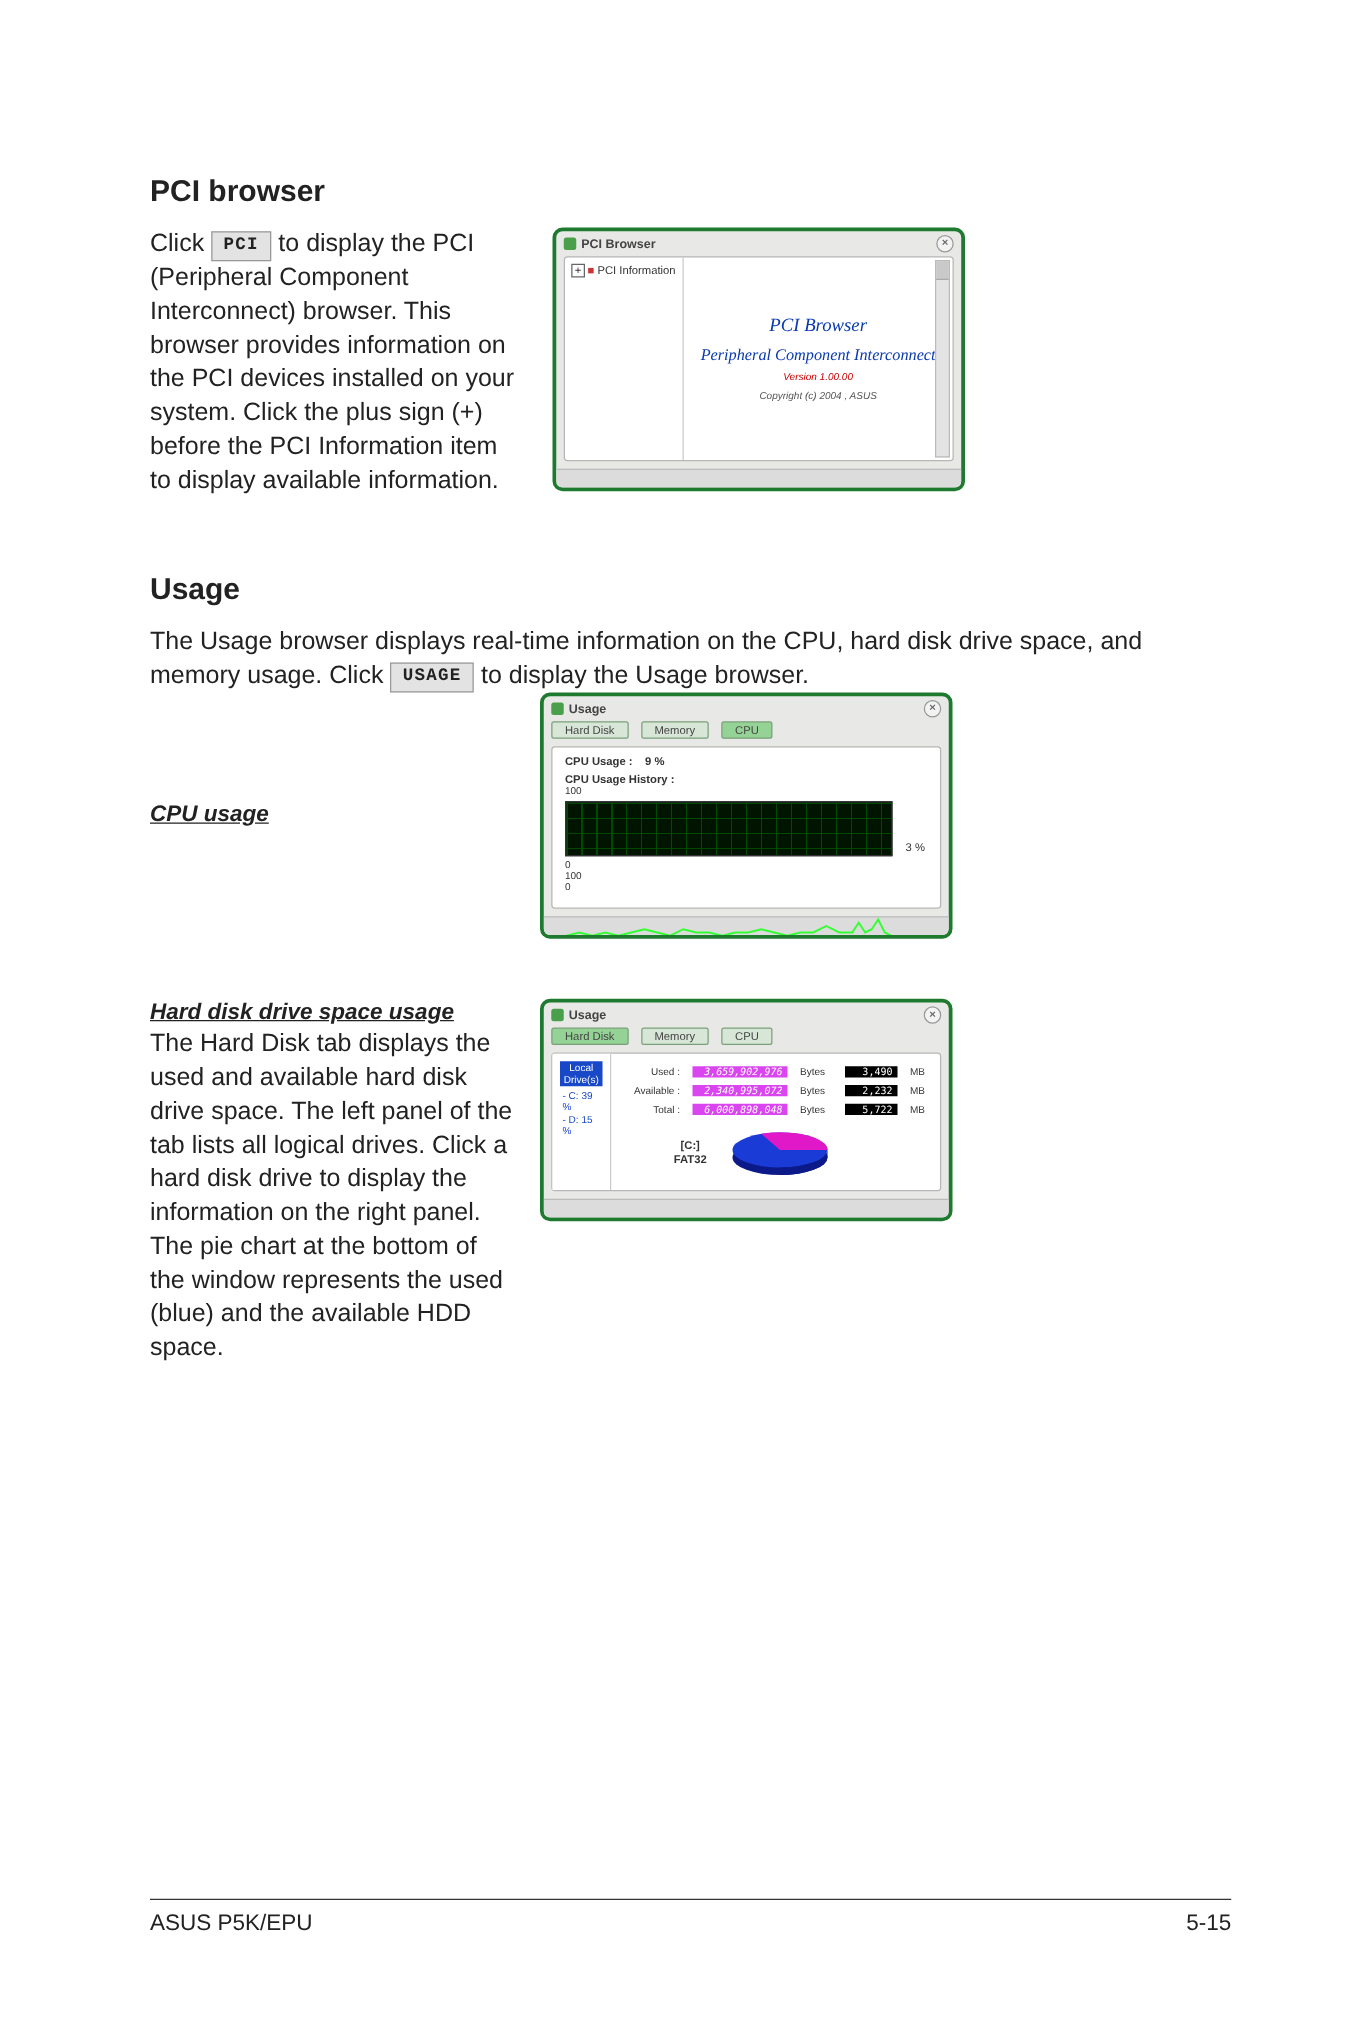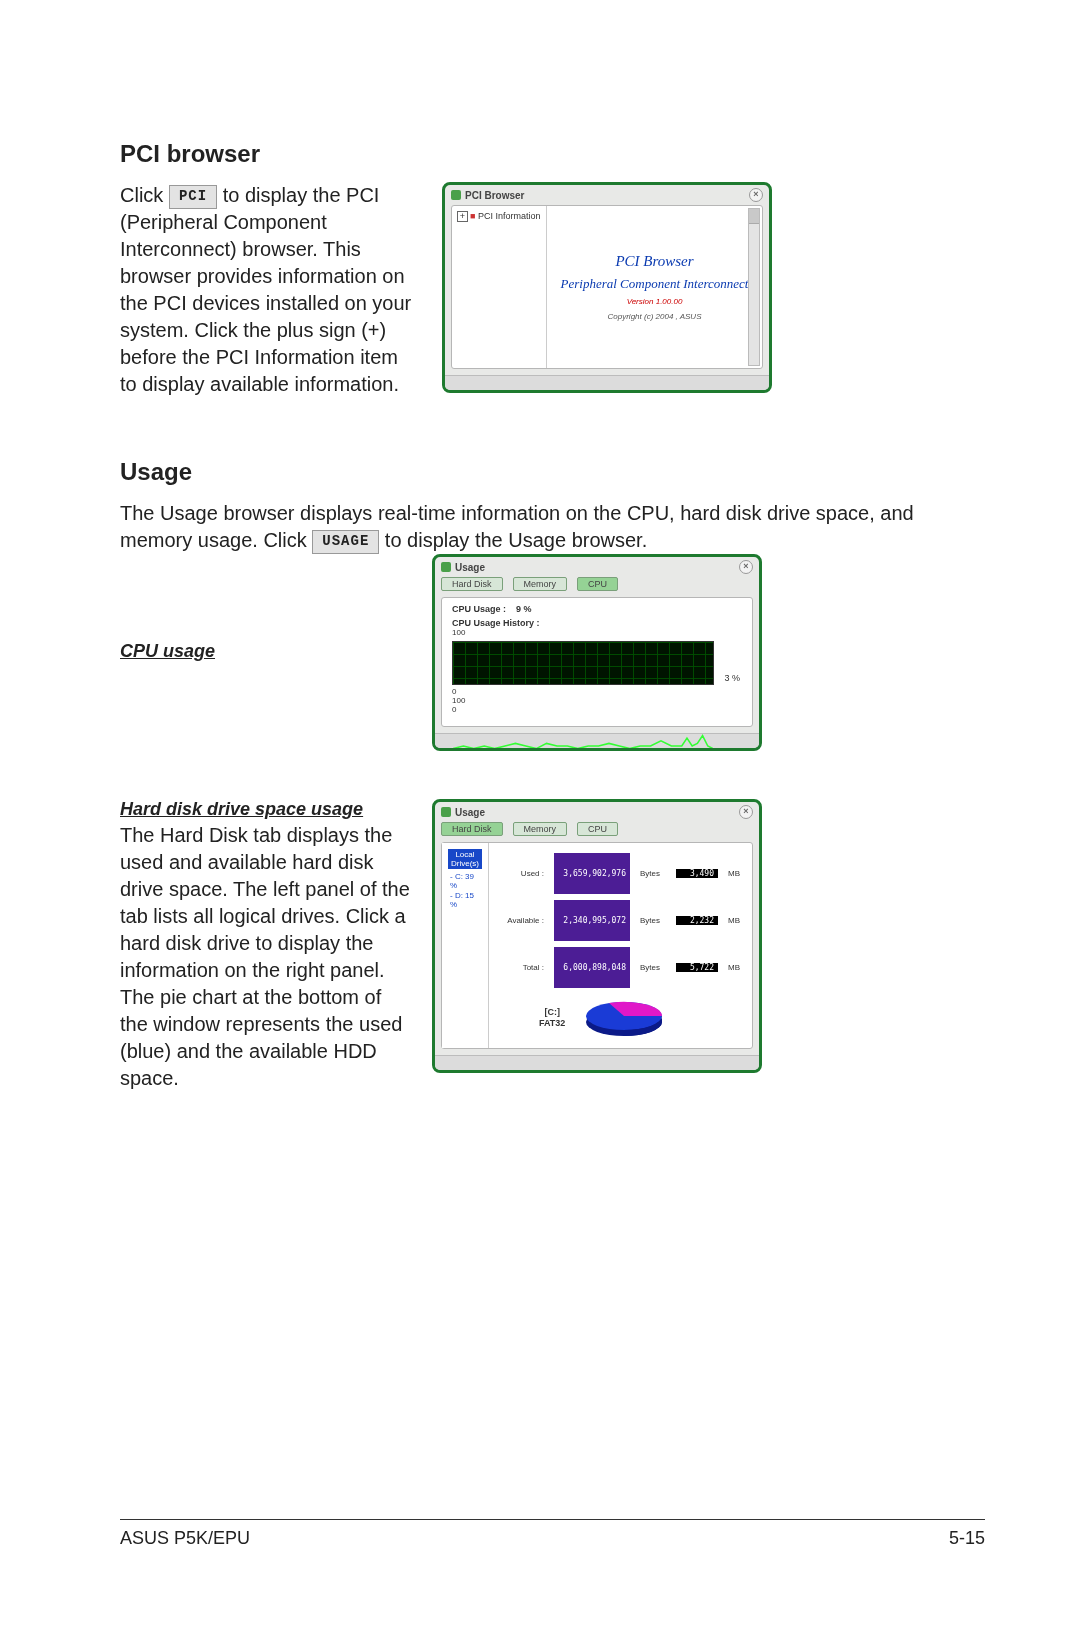--- a/index.html
+++ b/index.html
@@ -154,21 +154,21 @@
     background: #1848c8; color: #fff; font-size: 8px;
     padding: 1px 3px; text-align: center; margin-bottom: 3px;
   }
   .hdd .body .left .drv { color:#fff; background:#1848c8; font-size:8px; padding:0 2px; margin-bottom:1px;}
   .hdd .body .left .drv.plain { background:transparent; color:#1848c8;}
   .hdd .body .right {
     flex:1; padding: 10px 10px 6px 10px; font-size: 8px; color:#333;
   }
   .hdd .row2 { display:flex; align-items:center; gap:10px; margin-bottom:6px; justify-content: flex-end;}
   .hdd .row2 .k { width:45px; text-align:right;}
-  .hdd .row2 .v { background:#4c1d95; color:#fff; padding:16px 4px; min-width:68px; text-align:right; font-family: monospace; font-size:8px;}
+  .hdd .row2 .v { background:#d946ef; color:#fff; padding:0 4px; min-width:68px; text-align:right; font-family: monospace; font-size:8px;font-style:italic;}
   .hdd .row2 .u { width:26px;}
   .hdd .row2 .v2 { background:#000; color:#fff; padding:0 4px; min-width:34px; text-align:right; font-family: monospace; font-size:8px;}
   .hdd .row2 .u2 { width:18px;}
   .pie { display:flex; align-items:center; gap:14px; margin-top:4px; margin-left: 40px;}
   .pie .lbls { font-size:9px; font-weight:bold; text-align:center; line-height:1.2;}
   .pie svg { display:block;}
   
   .pfoot {
     position: absolute; left: 120px; right: 95px; bottom: 78px;
     border-top: 1px solid #333; padding-top: 8px;

